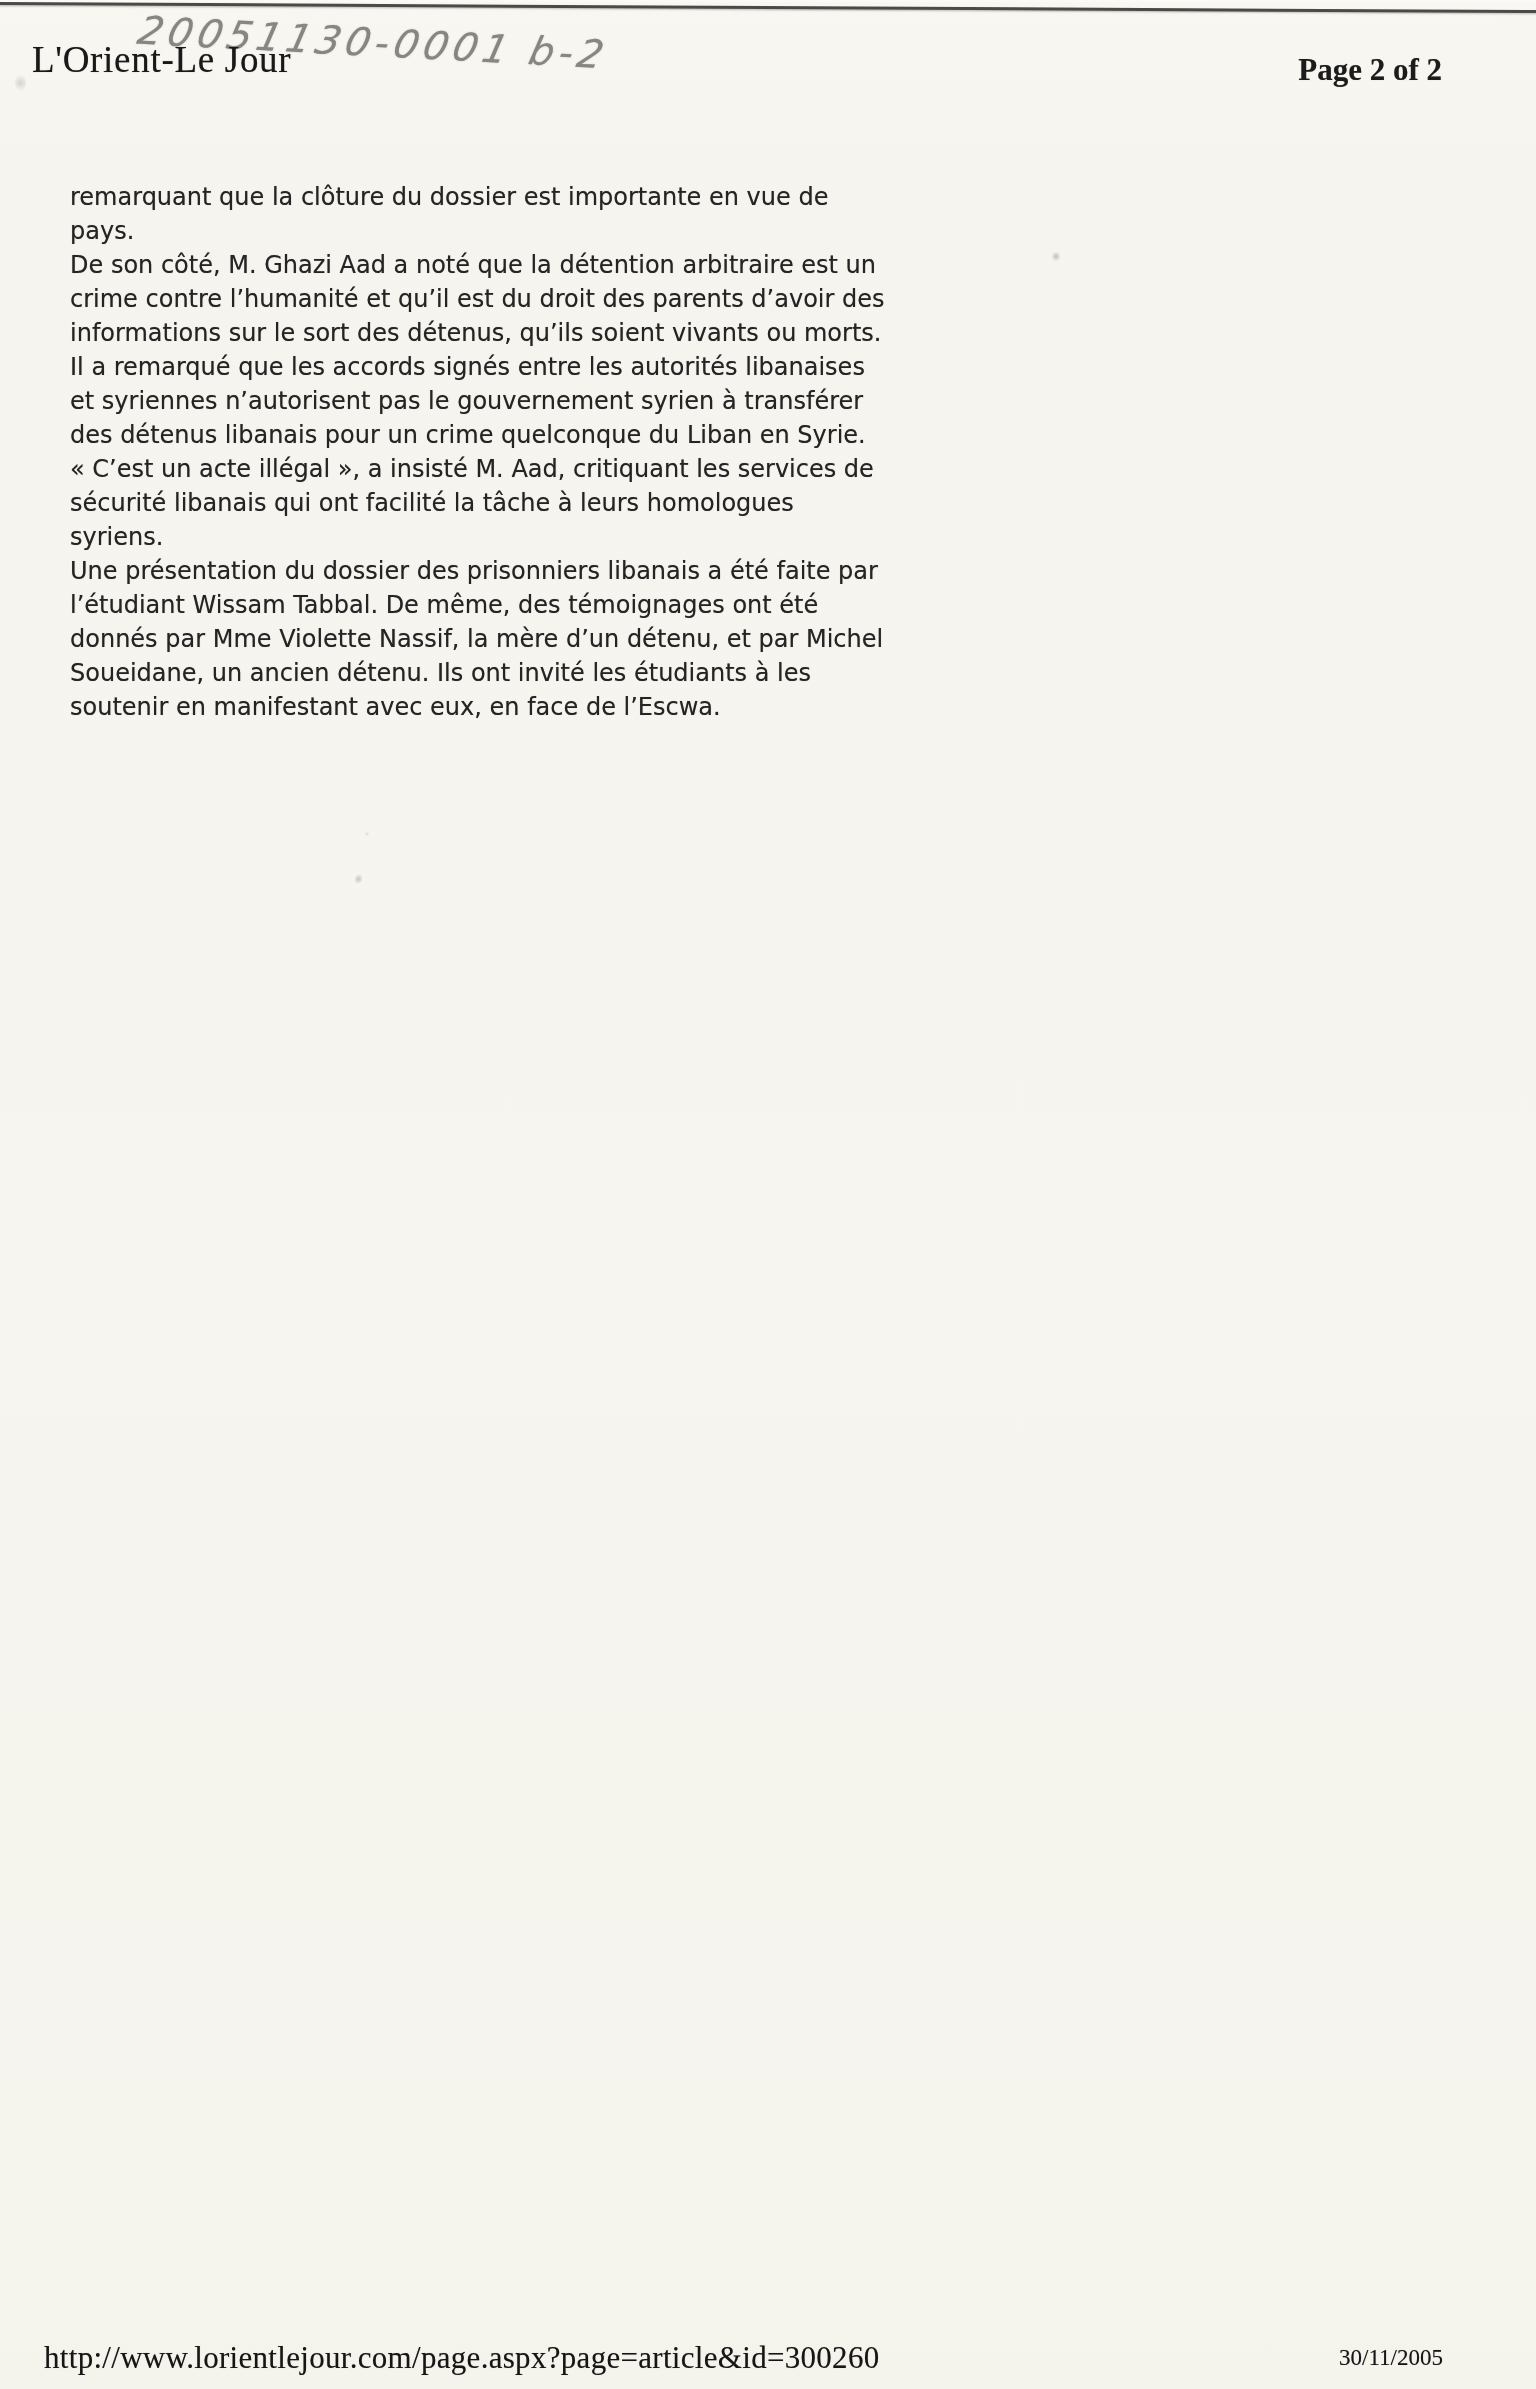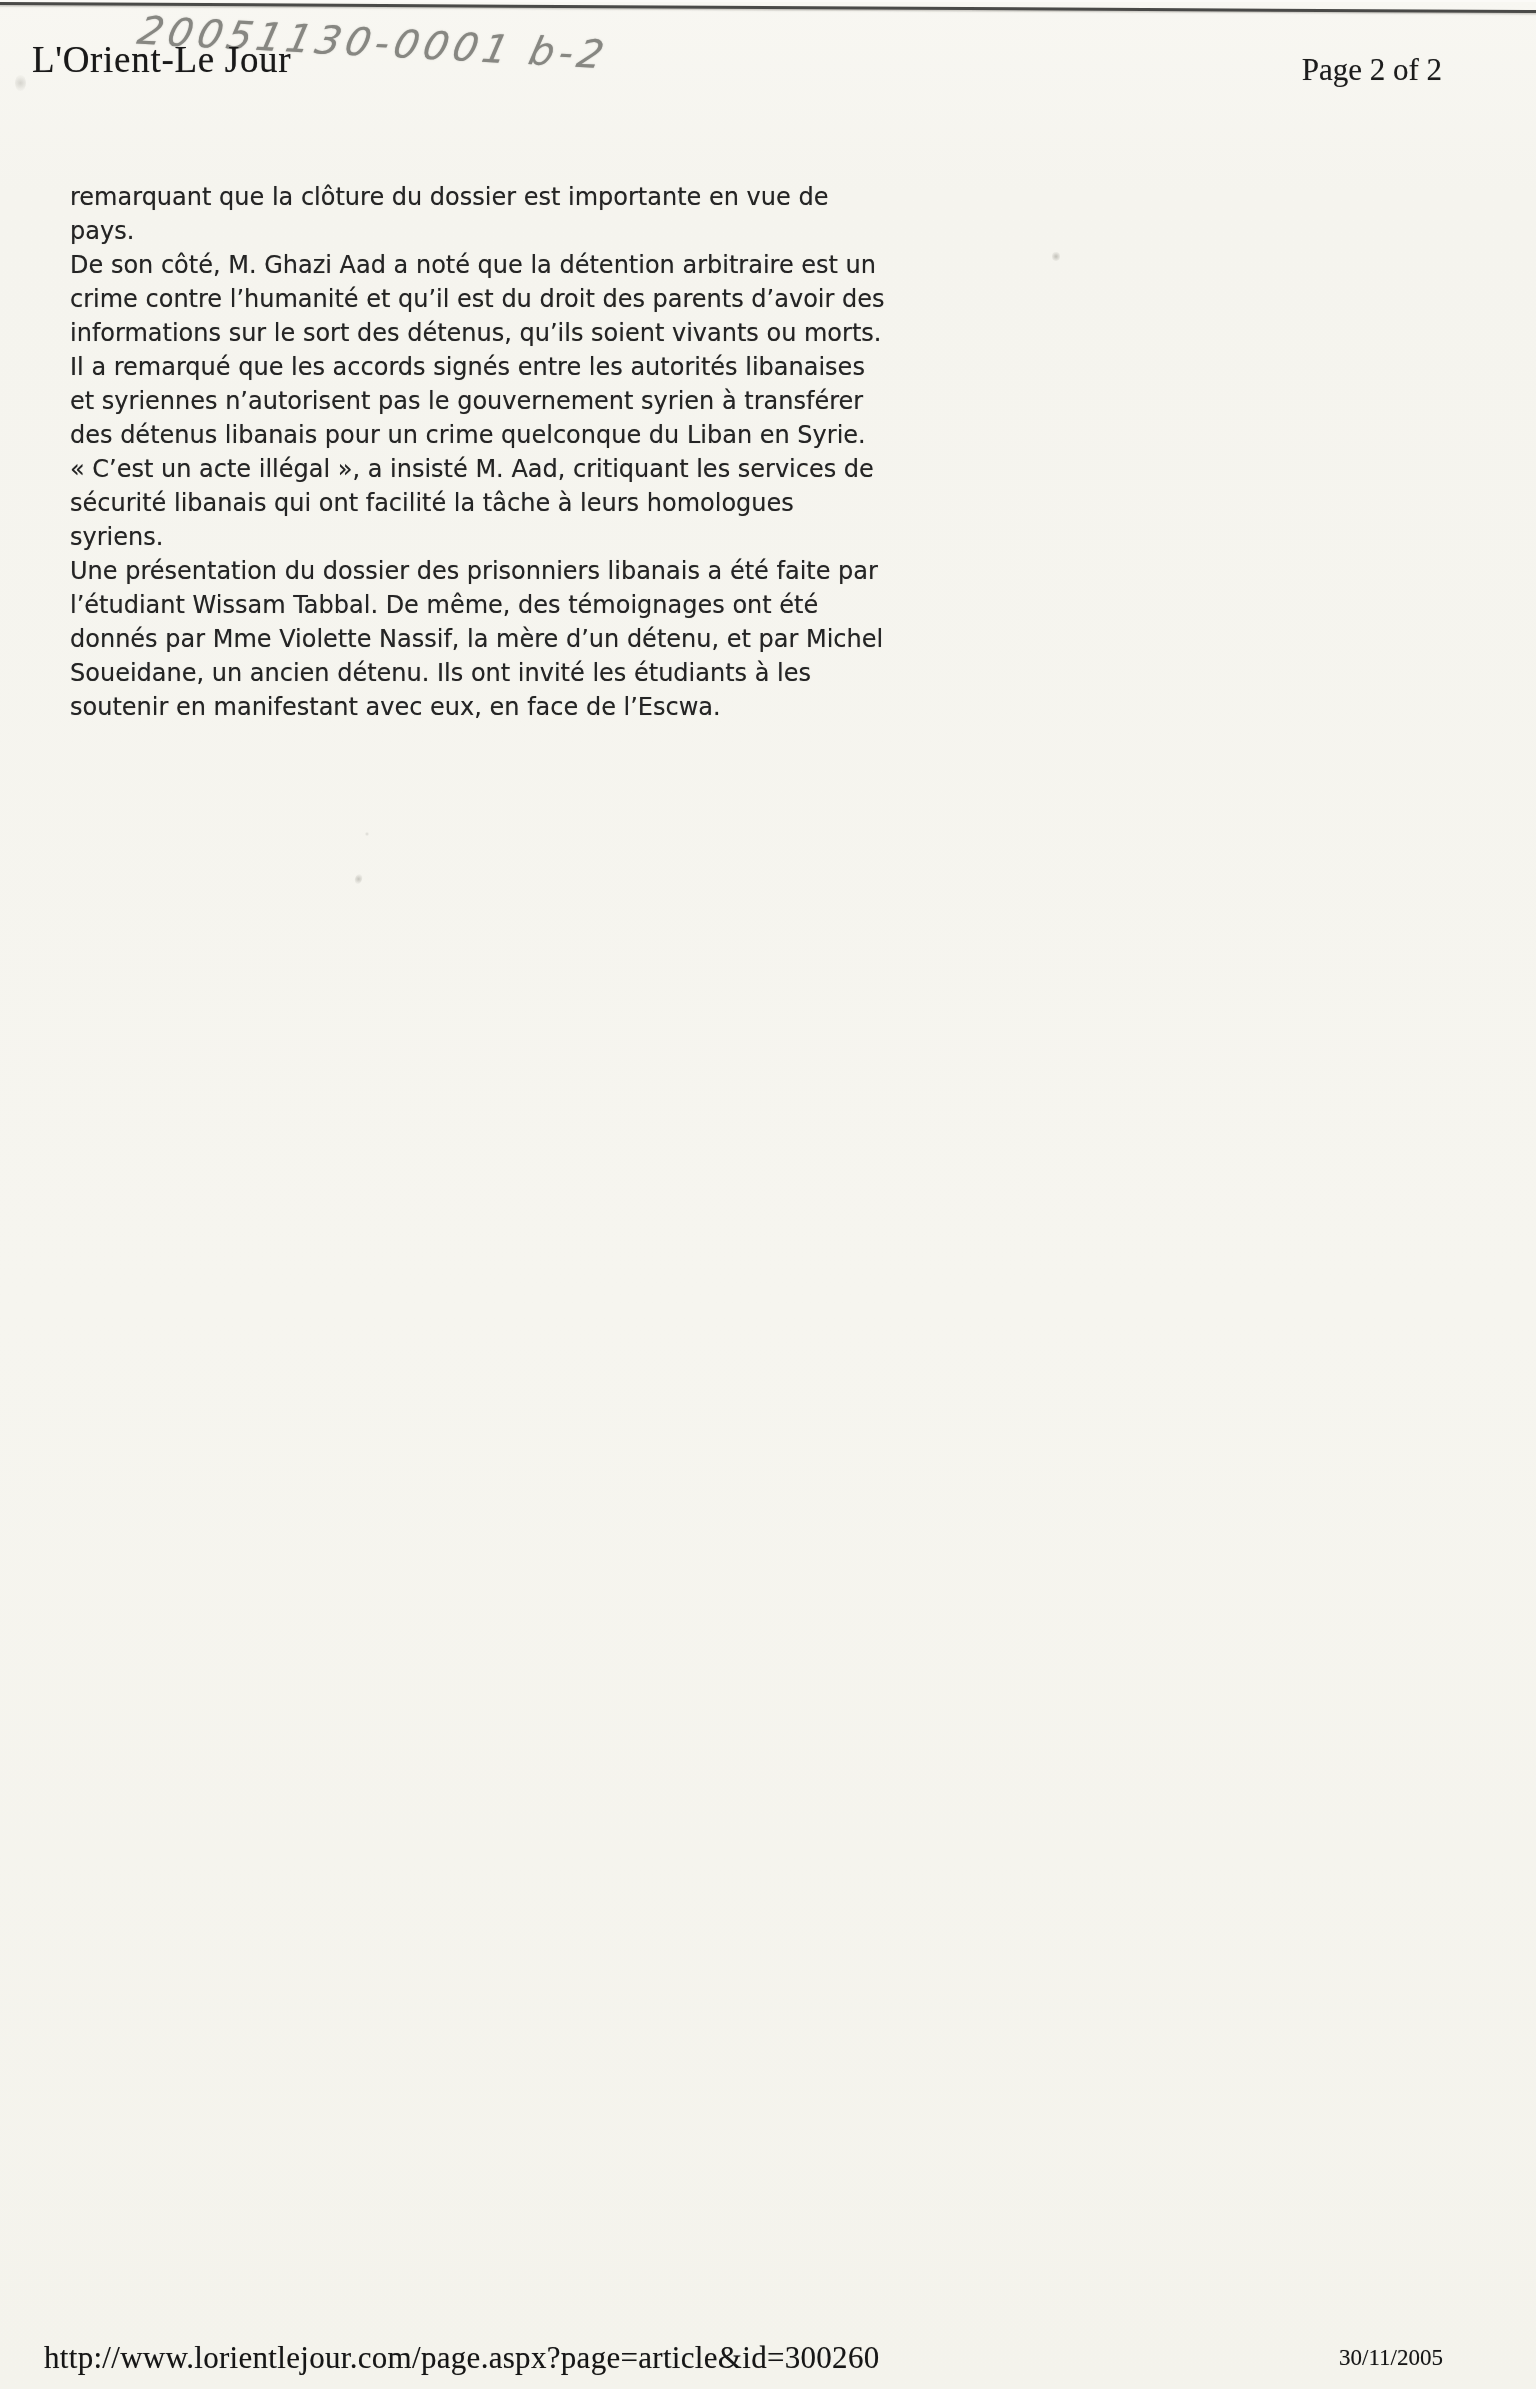--- a/index.html
+++ b/index.html
@@ -67,20 +67,21 @@
   .page-indicator {
     position: absolute;
     top: 52px;
     left: 1279px;
     width: 163px;
     text-align: right;
     font-size: 31px;
     color: #1c1c1c;
     text-shadow: 0 0 0.7px rgba(20,20,20,0.4);
     white-space: nowrap;
+    font-weight: bold;
   }
 
   .article {
     position: absolute;
     top: 180px;
     left: 41px;
     width: 1007px;
     font-family: "DejaVu Sans", sans-serif;
     font-size: 24px;
     line-height: 34px;

